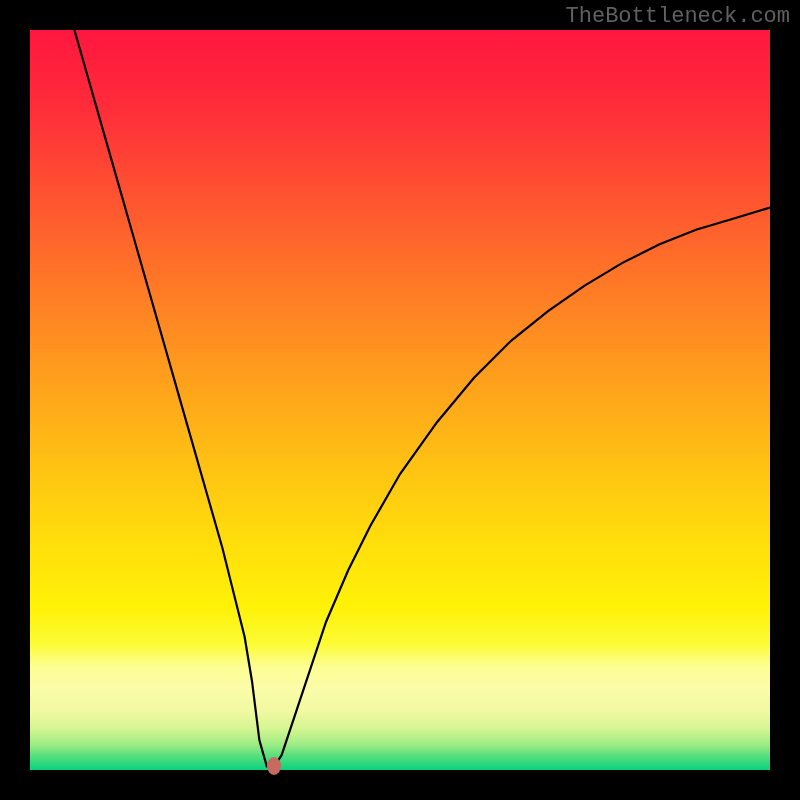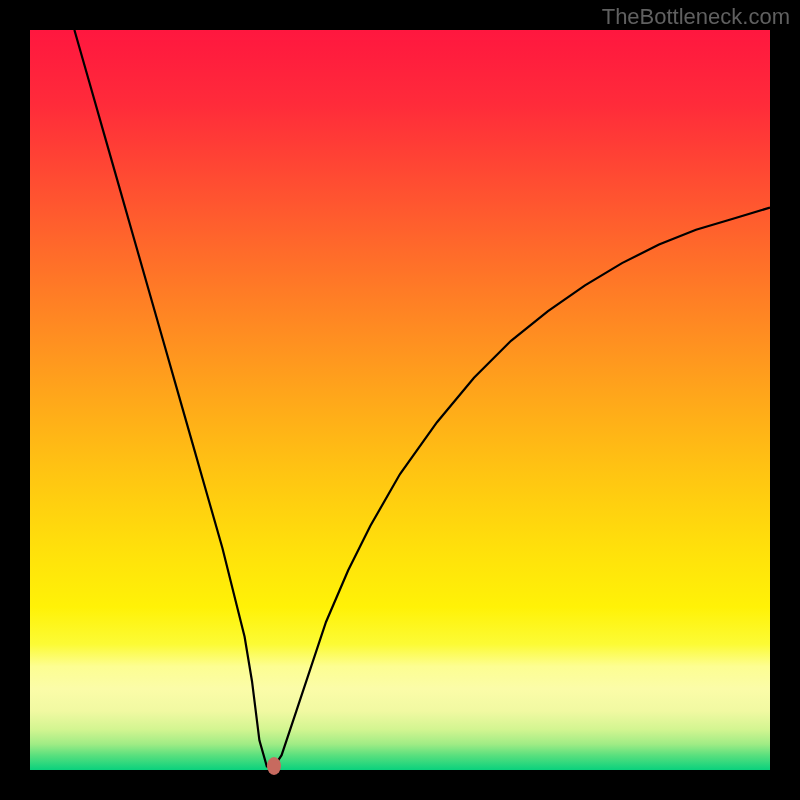--- a/index.html
+++ b/index.html
@@ -12,20 +12,21 @@
     font-family: Arial, Helvetica, sans-serif;
   }
   .watermark {
     position: absolute;
     top: 4px;
     right: 10px;
     color: #606060;
     font-size: 22px;
     font-weight: 500;
     z-index: 10;
+    font-family: Liberation Mono, monospace;
   }
   .plot-area {
     position: absolute;
     left: 30px;
     top: 30px;
     width: 740px;
     height: 740px;
   }
   .gradient-bg {
     position: absolute;

